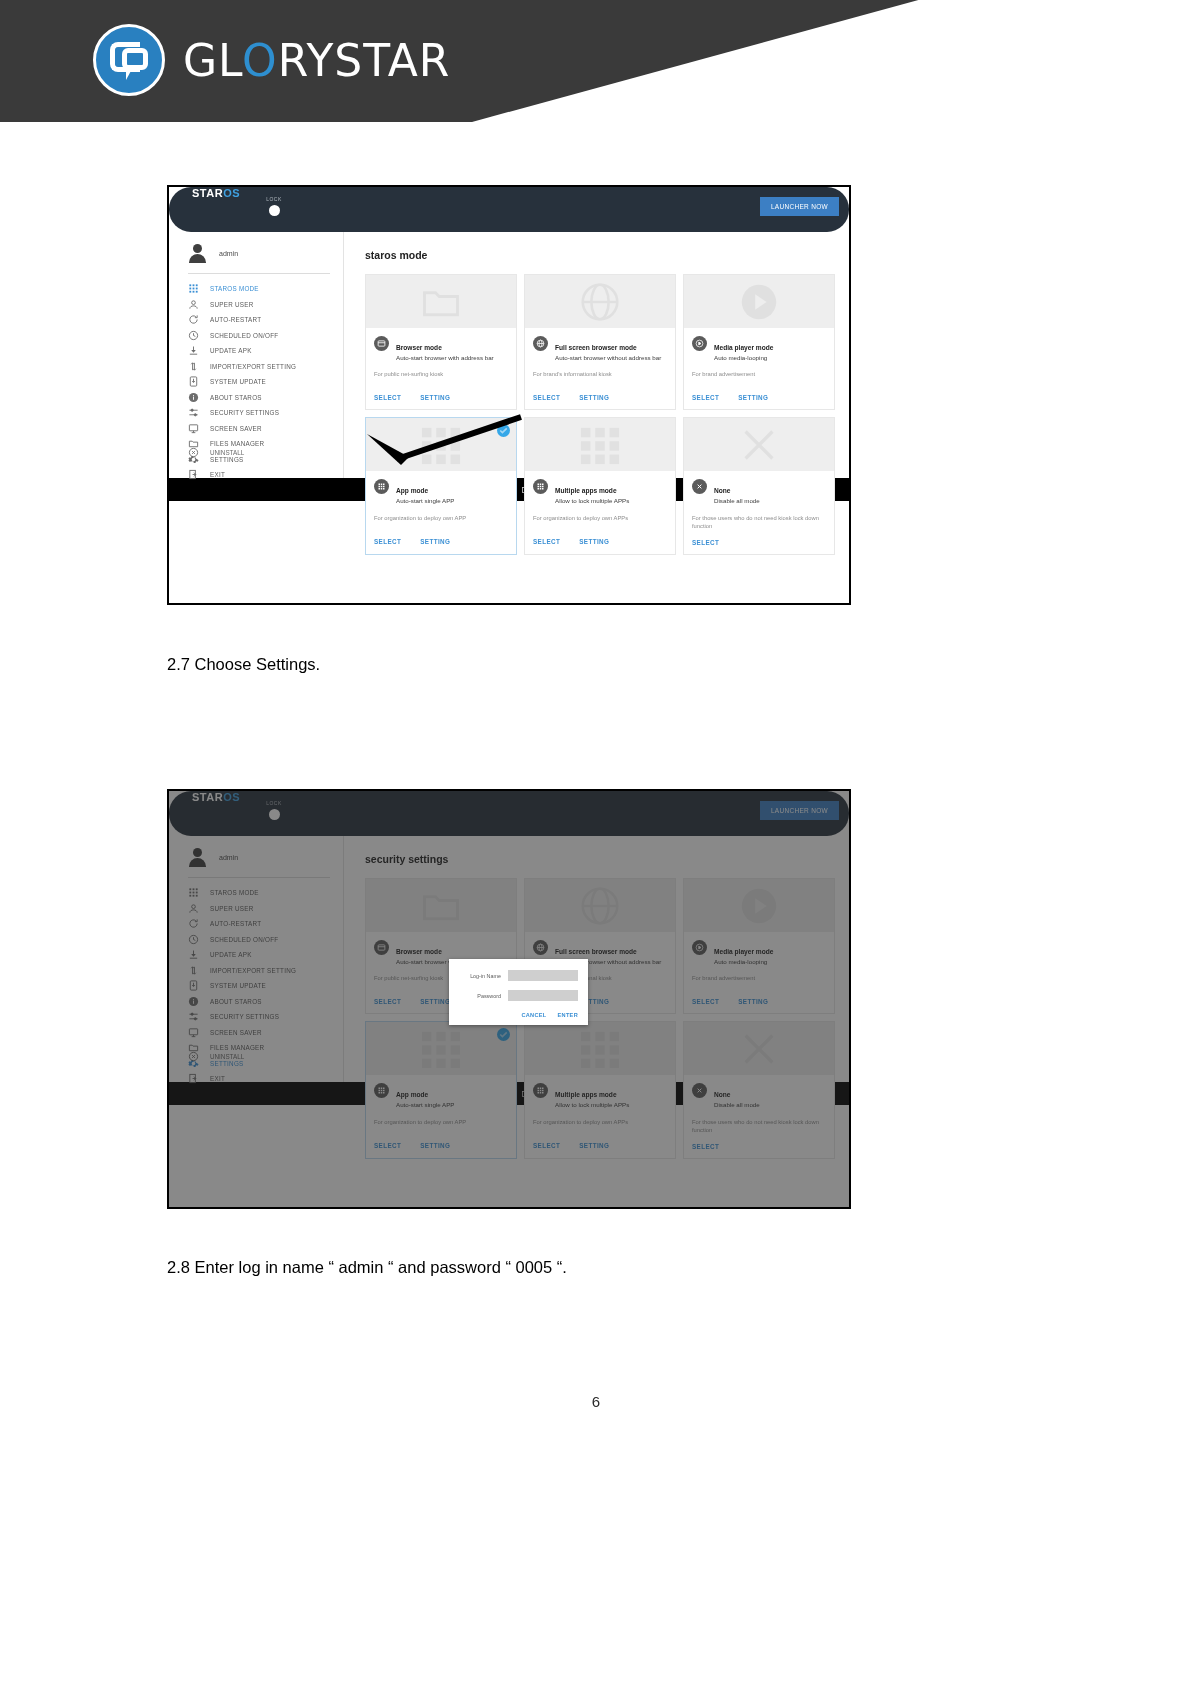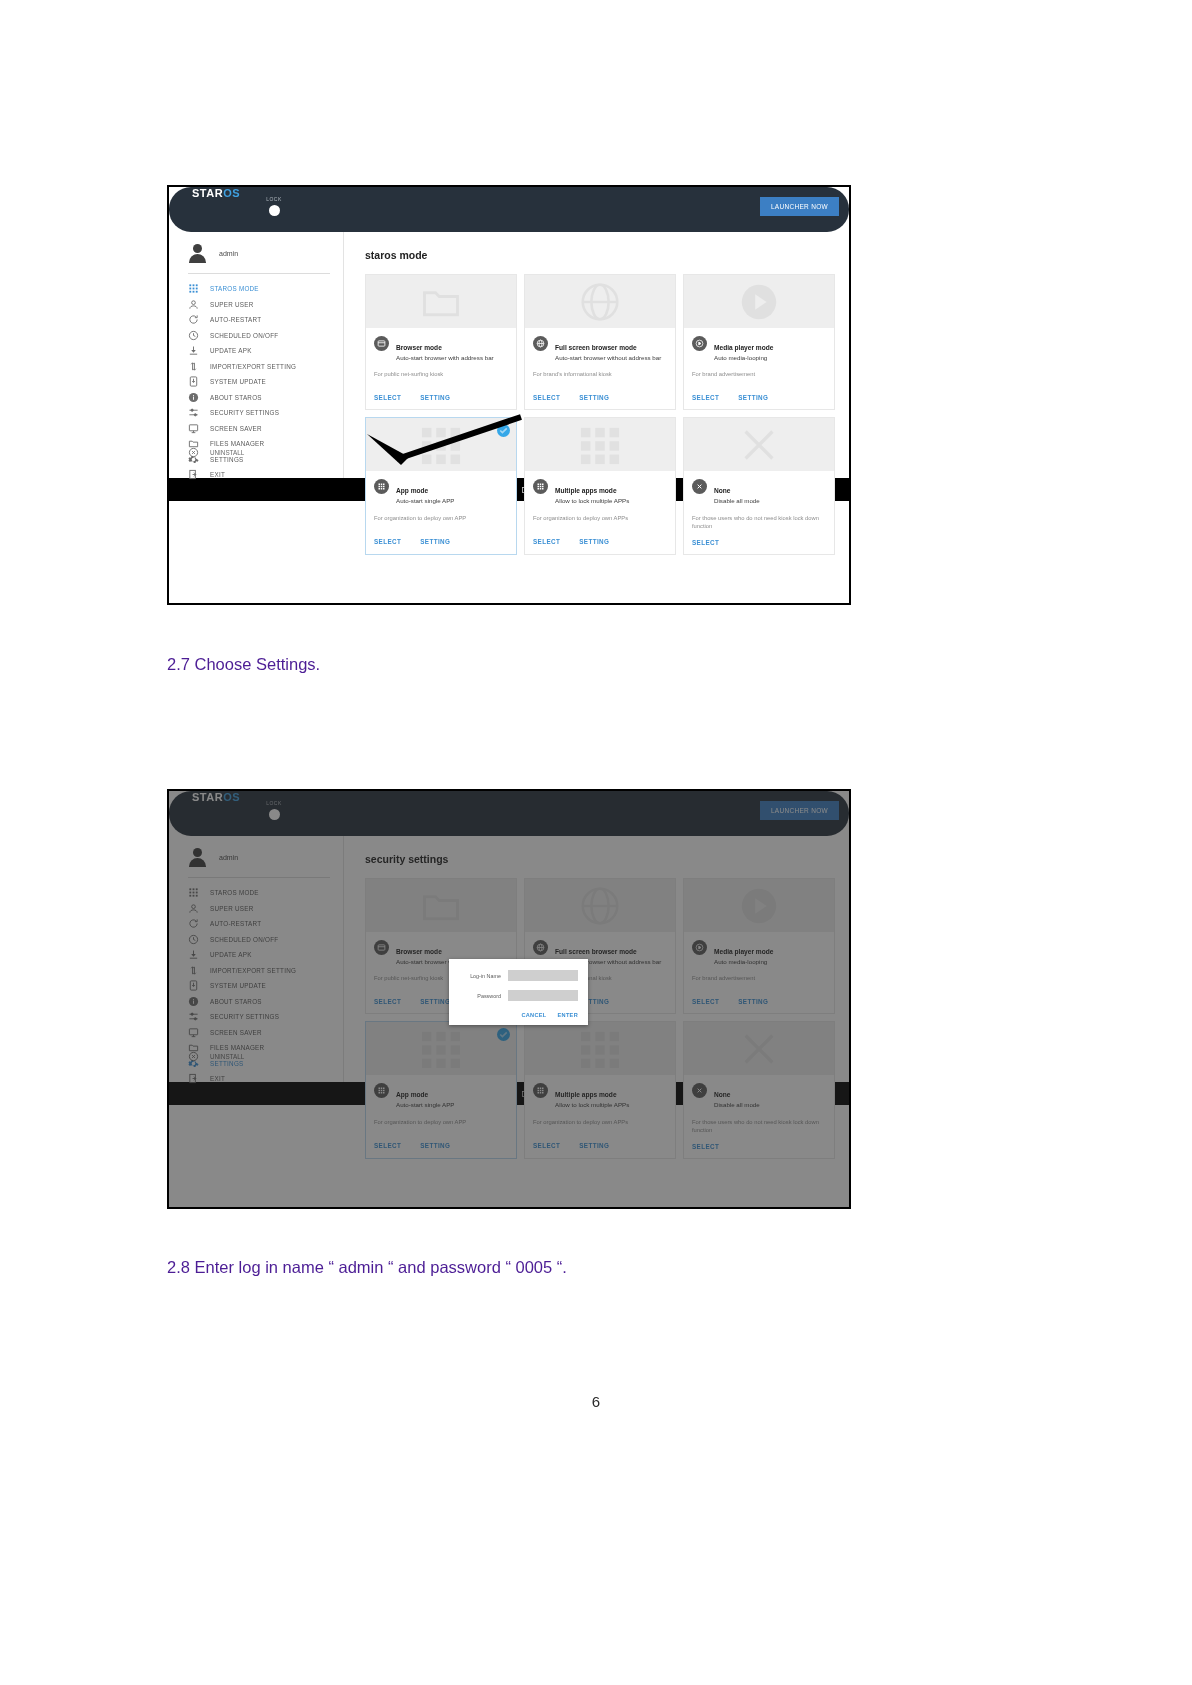--- a/index.html
+++ b/index.html
@@ -167,35 +167,46 @@
   .dlg-label { font-size: 5.4px; color:#5c5c5c; width: 42px; text-align:right; }
   .dlg-input { flex:1; height: 11px; background:#cfcfcf; }
   .dlg-actions { display:flex; justify-content:flex-end; gap: 11px; padding-top: 2px; }
   .dlg-actions span { font-size: 5.6px; color:#3a8fd4; font-weight:600; letter-spacing:.3px; }
 
   
   .arrow-svg { position:absolute; left: 0; top: 0; pointer-events:none; }
 
   
   .caption {
-    position:absolute; font-size: 16.5px; color:#4c1d95;
+    position:absolute; font-size: 16.5px; color:#000000;
     font-family: "Liberation Sans", sans-serif;
   }
   #cap1 { left: 167px; top: 655px; }
   #cap2 { left: 167px; top: 1258px; }
   .page-num {
     position:absolute; left:0; top: 1393px; width:1192px; text-align:center;
     font-size: 15px; color:#2a2a2a;
   }
 </style>
 </head>
 <body>
 
 <div class="page">
 
+  <div class="banner">
+    <div class="banner-notch"></div>
+    <div class="logo-wrap">
+      <div class="logo-mark">
+        <div class="g-shape"></div>
+        <div class="g-bubble"></div>
+        <div class="g-tail"></div>
+      </div>
+      <div class="logo-text">GL<span class="hl">O</span>RYSTAR</div>
+    </div>
+  </div>
 
   <div class="shot" id="shot1">
     <div class="os">
       <div class="os-top">
         <div class="os-brand"><span>STAR</span><span class="os-blue">OS</span></div>
         <div class="lock-group">
           <div class="lock-label">LOCK</div>
           <div class="lock-dot"></div>
         </div>
         <div class="launcher-btn">LAUNCHER NOW</div>

